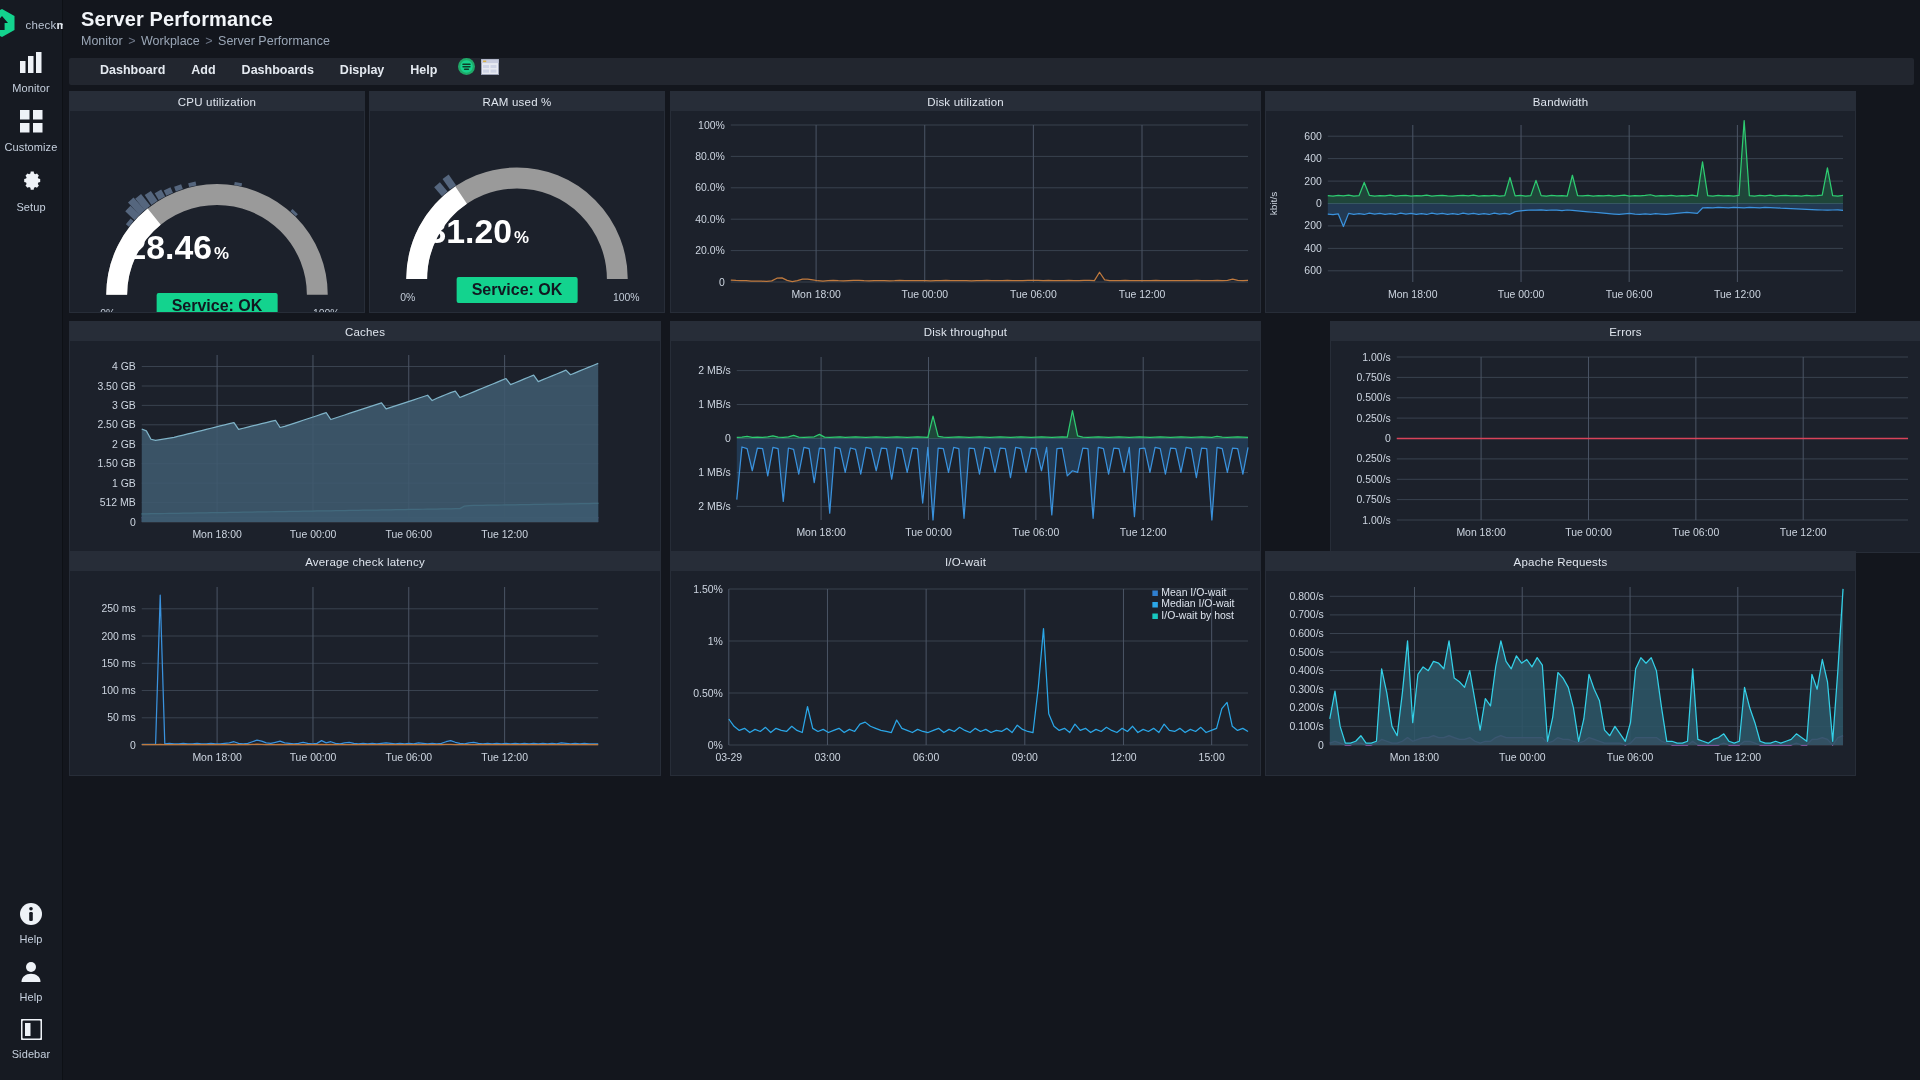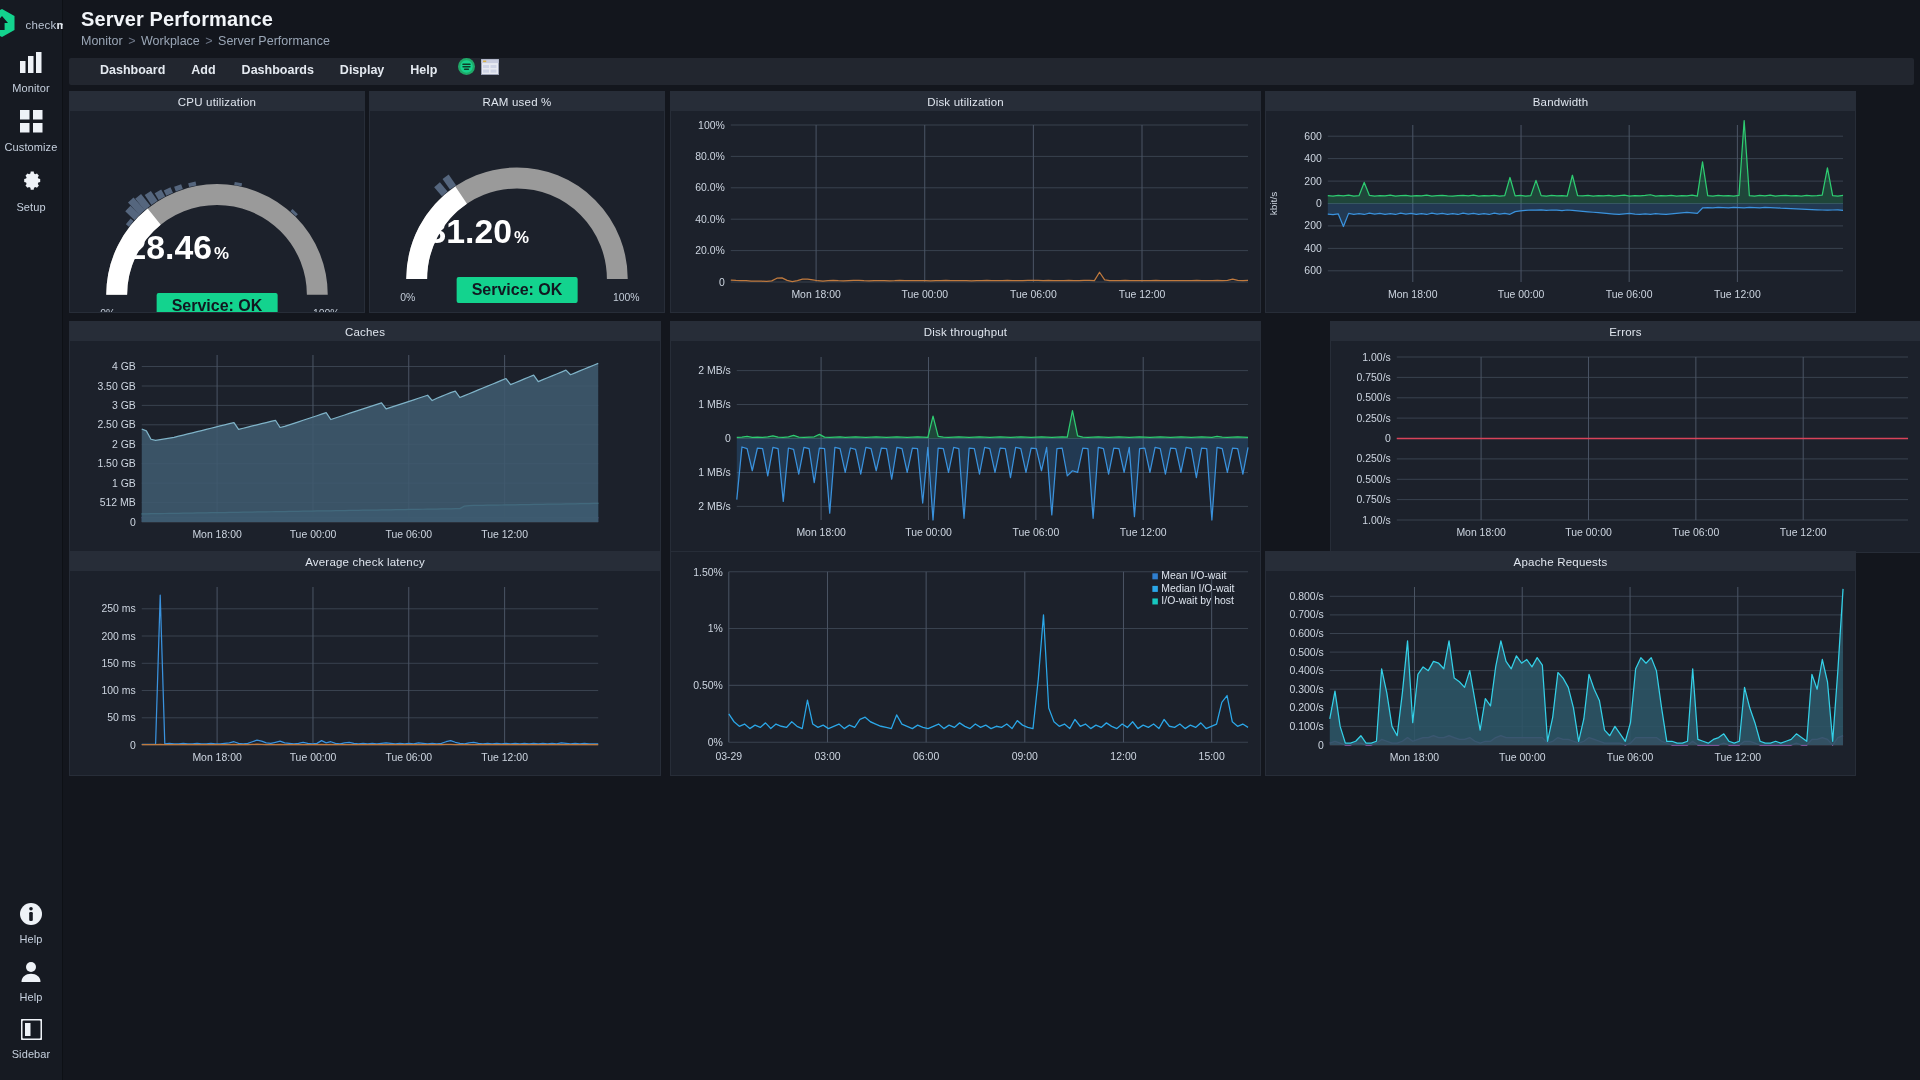--- a/index.html
+++ b/index.html
@@ -471,20 +471,23 @@
               <text x="339.9" y="190.0" class="axis-text-x">Tue 06:00</text>
               <line x1="436.1" y1="16" x2="436.1" y2="174" class="gridline-v"></line>
               <text x="436.1" y="190.0" class="axis-text-x">Tue 12:00</text>
               <path d="M72.00 173.46 L76.63 173.46 L81.25 173.46 L85.88 173.46 L90.51 24.17 L95.13 172.91 L99.76 172.37 L104.38 172.91 L109.01 172.91 L113.64 172.37 L118.26 172.91 L122.89 172.91 L127.52 172.37 L132.14 172.91 L136.77 172.91 L141.39 172.37 L146.02 172.91 L150.65 172.91 L155.27 172.37 L159.90 171.82 L164.53 170.73 L169.15 172.37 L173.78 172.91 L178.40 172.37 L183.03 170.73 L187.66 169.10 L192.28 170.19 L196.91 171.82 L201.54 172.37 L206.16 171.28 L210.79 170.19 L215.41 171.82 L220.04 172.37 L224.67 172.91 L229.29 172.37 L233.92 171.28 L238.55 172.37 L243.17 172.91 L247.80 172.37 L252.42 169.64 L257.05 171.82 L261.68 170.73 L266.30 172.37 L270.93 172.91 L275.56 171.82 L280.18 171.28 L284.81 172.37 L289.43 172.91 L294.06 172.37 L298.69 172.91 L303.31 172.37 L307.94 172.91 L312.57 172.37 L317.19 171.82 L321.82 172.37 L326.44 172.91 L331.07 172.37 L335.70 172.91 L340.32 172.37 L344.95 172.91 L349.58 171.82 L354.20 172.37 L358.83 172.91 L363.45 172.37 L368.08 172.91 L372.71 172.37 L377.33 170.73 L381.96 169.64 L386.59 171.28 L391.21 172.37 L395.84 172.91 L400.46 171.82 L405.09 171.28 L409.72 172.37 L414.34 172.91 L418.97 172.37 L423.60 172.91 L428.22 172.37 L432.85 172.91 L437.47 172.37 L442.10 172.91 L446.73 172.37 L451.35 172.91 L455.98 172.37 L460.61 172.91 L465.23 172.37 L469.86 172.91 L474.48 172.37 L479.11 172.91 L483.74 172.37 L488.36 172.91 L492.99 171.82 L497.62 172.37 L502.24 172.91 L506.87 172.37 L511.49 172.91 L516.12 172.37 L520.75 172.91 L525.37 172.91 L530.00 172.91 " fill="none" stroke="#3a92dd" stroke-width="1.25" stroke-linejoin="round"></path>
               <path d="M72.00 173.73 L76.63 173.73 L81.25 173.73 L85.88 173.73 L90.51 173.46 L95.13 173.56 L99.76 173.67 L104.38 173.73 L109.01 173.73 L113.64 173.67 L118.26 173.73 L122.89 173.73 L127.52 173.67 L132.14 173.73 L136.77 173.73 L141.39 173.67 L146.02 173.73 L150.65 173.73 L155.27 173.67 L159.90 173.56 L164.53 173.35 L169.15 173.67 L173.78 173.73 L178.40 173.67 L183.03 173.40 L187.66 173.24 L192.28 173.35 L196.91 173.56 L201.54 173.67 L206.16 173.51 L210.79 173.35 L215.41 173.56 L220.04 173.67 L224.67 173.73 L229.29 173.67 L233.92 173.51 L238.55 173.67 L243.17 173.73 L247.80 173.67 L252.42 173.29 L257.05 173.56 L261.68 173.46 L266.30 173.67 L270.93 173.73 L275.56 173.56 L280.18 173.51 L284.81 173.67 L289.43 173.73 L294.06 173.67 L298.69 173.73 L303.31 173.67 L307.94 173.73 L312.57 173.67 L317.19 173.56 L321.82 173.67 L326.44 173.73 L331.07 173.67 L335.70 173.73 L340.32 173.67 L344.95 173.73 L349.58 173.56 L354.20 173.67 L358.83 173.73 L363.45 173.67 L368.08 173.73 L372.71 173.67 L377.33 173.40 L381.96 173.29 L386.59 173.51 L391.21 173.67 L395.84 173.73 L400.46 173.56 L405.09 173.51 L409.72 173.67 L414.34 173.73 L418.97 173.67 L423.60 173.73 L428.22 173.67 L432.85 173.73 L437.47 173.67 L442.10 173.73 L446.73 173.67 L451.35 173.73 L455.98 173.67 L460.61 173.73 L465.23 173.67 L469.86 173.73 L474.48 173.67 L479.11 173.73 L483.74 173.67 L488.36 173.73 L492.99 173.56 L497.62 173.67 L502.24 173.73 L506.87 173.67 L511.49 173.73 L516.12 173.67 L520.75 173.73 L525.37 173.73 L530.00 173.73 " fill="none" stroke="#c07a3e" stroke-width="1.25" stroke-linejoin="round"></path>
             </svg>
         </div>
       </div>
 
       <div class="panel" style="left:607px;top:466px;width:591px;height:225px;">
+        <div class="panel-head">
+          <span class="panel-title">I/O-wait</span>
+        </div>
         <div class="panel-body">
           <svg id="svg-iowait" viewBox="0 0 591 204" preserveAspectRatio="none">
               <line x1="58" y1="174.0" x2="579" y2="174.0" class="gridline"></line>
               <text x="52" y="177.6" class="axis-text" text-anchor="end">0%</text>
               <line x1="58" y1="122.0" x2="579" y2="122.0" class="gridline"></line>
               <text x="52" y="125.6" class="axis-text" text-anchor="end">0.50%</text>
               <line x1="58" y1="70.0" x2="579" y2="70.0" class="gridline"></line>
               <text x="52" y="73.6" class="axis-text" text-anchor="end">1%</text>
               <line x1="58" y1="18.0" x2="579" y2="18.0" class="gridline"></line>
               <text x="52" y="21.6" class="axis-text" text-anchor="end">1.50%</text>

